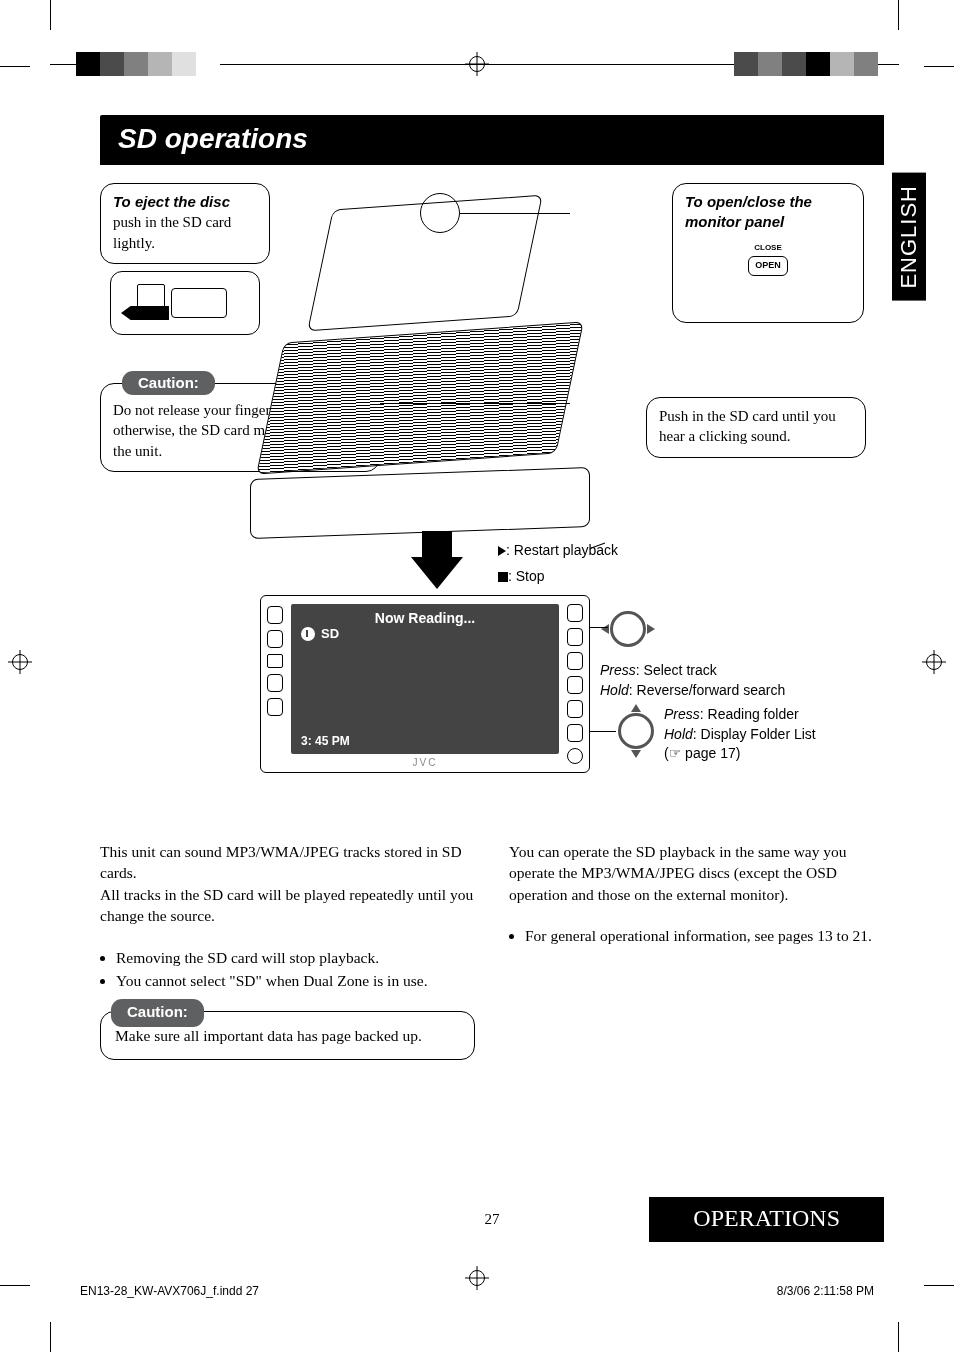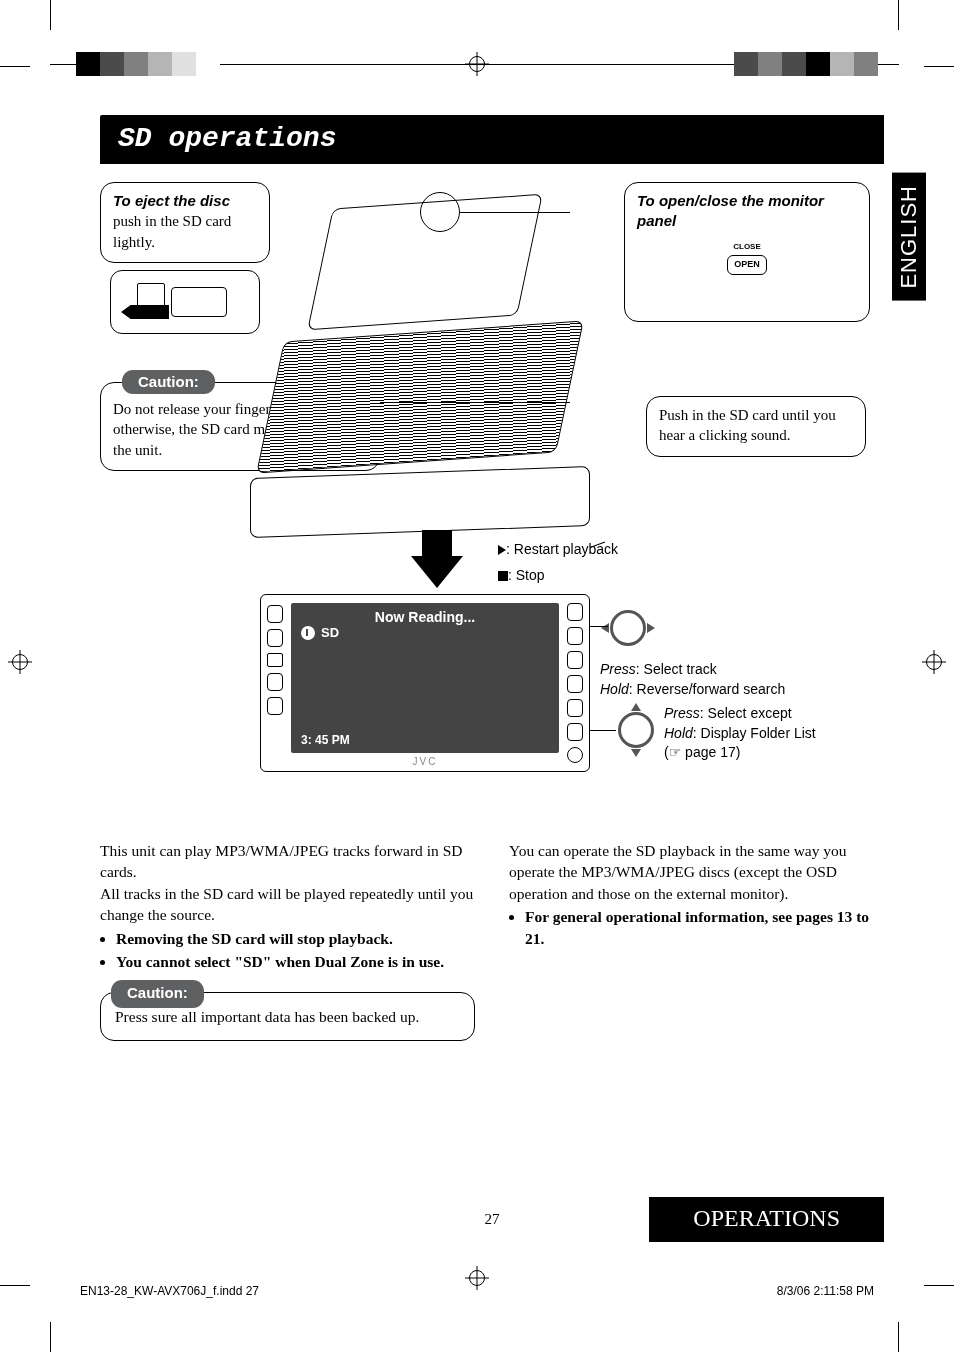--- a/index.html
+++ b/index.html
@@ -33,21 +33,21 @@
   .crop-h { position:absolute; height:1px; background:#000; }
 
   
   .page {
     position:absolute;
     left:100px; right:70px; top:115px; bottom:110px;
   }
   .title-bar {
     background:#000; color:#fff;
     padding:8px 18px 10px 18px;
-    font-family: Liberation Mono, monospace;
+    font-family: Liberation Sans, sans-serif;
     font-weight:bold; font-style:italic;
     font-size:28px;
     border-radius:2px 0 0 0;
   }
   .lang-tab {
     position:absolute; right:-42px; top:58px;
     background:#000; color:#fff;
     font-family: Arial, sans-serif; font-size:22px;
     padding:12px 4px; writing-mode:vertical-rl; transform:rotate(180deg);
     letter-spacing:1px;
@@ -82,21 +82,21 @@
   .nav-ring .lr::after { right:-12px; border-left:8px solid #555; }
   .nav-ring .ud::before, .nav-ring .ud::after { content:''; position:absolute; left:50%; width:0; height:0; border-left:5px solid transparent; border-right:5px solid transparent; transform:translateX(-50%);}
   .nav-ring .ud::before { top:-12px; border-bottom:8px solid #555; }
   .nav-ring .ud::after { bottom:-12px; border-top:8px solid #555; }
   .open-btn {
     display:inline-block; border:1.5px solid #000; border-radius:6px; padding:4px 6px;
     font-family: Arial,sans-serif; font-size:9px; font-weight:bold; text-align:center; line-height:1.1;
   }
   .body-cols { display:flex; gap:34px; margin-top:18px; font-size:15.5px; line-height:1.38; }
   .body-cols .col { flex:1; }
-  .body-cols ul { padding-left:16px; margin-top:2px;font-weight:bold; }
+  .body-cols ul { padding-left:16px; margin-top:20px; }
   .body-cols li { margin-bottom:2px; }
   .lower-caution {
     position:relative; border:1.5px solid #000; border-radius:14px;
     padding:14px 14px 12px 14px; margin-top:20px; font-size:15.5px; line-height:1.35;
   }
   .lower-caution .caution-pill { top:-13px; left:10px; position:absolute; }
   .footer { position:absolute; left:0; right:0; bottom:0; height:50px; }
   .footer .pagenum { position:absolute; left:50%; transform:translateX(-50%); bottom:14px; font-size:15px; }
   .footer .ops-bar { position:absolute; right:0; bottom:0; background:#000; color:#fff; font-family:Georgia,serif; font-size:24px; padding:8px 44px 10px 44px; }
   .imprint { position:absolute; bottom:54px; left:80px; right:80px; display:flex; justify-content:space-between; font-family:Arial,sans-serif; font-size:12px; color:#000;}
@@ -157,21 +157,21 @@
       <div class="cap-title">To eject the disc</div>
       <div>push in the SD card lightly.</div>
     </div>
 
     <div style="position:absolute; left:10px; top:88px; width:150px; height:64px; border:1.5px solid #000; border-radius:12px;">
       <div class="sd-slot" style="left:60px; top:16px;"></div>
       <div class="sd-card" style="left:26px; top:12px;"></div>
       <div style="position:absolute; left:10px; top:34px; width:48px; height:14px; background:#000; clip-path:polygon(100% 0,100% 100%,20% 100%,0 50%,20% 0);"></div>
     </div>
 
-    <div class="callout" style="right:14px; top:0; width:246px; height:140px;">
+    <div class="callout" style="right:20px; top:0; width:192px; height:140px;">
       <div class="cap-title">To open/close the monitor panel</div>
       <div style="text-align:center; margin-top:10px;">
         <div style="font-family:Arial,sans-serif; font-size:8px; font-weight:bold;">CLOSE</div>
         <div class="open-btn">OPEN</div>
       </div>
     </div>
 
     <div class="callout" style="left:0; top:200px; width:280px; padding-top:16px;">
       <div>Do not release your finger quickly; otherwise, the SD card may pop out from the unit.</div>
     </div>
@@ -238,41 +238,41 @@
     </div>
     <div class="legend-line" style="left:500px; top:478px;">
       <span class="ital">Press</span><span>:  Select track</span><br>
       <span class="ital">Hold</span><span>:   Reverse/forward search</span>
     </div>
 
     <div style="position:absolute; left:518px; top:530px;">
       <div class="nav-ring"><span class="ud"></span></div>
     </div>
     <div class="legend-line" style="left:564px; top:522px;">
-      <span class="ital">Press</span><span>:   Select except</span><br>
+      <span class="ital">Press</span><span>:   Reading folder</span><br>
       <span class="ital">Hold</span><span>:    Display Folder List</span><br>
       <span class="pointer-ref">(☞ page 17)</span>
     </div>
 
     <div class="leader" style="left:490px; top:444px; width:18px;"></div>
     <div class="leader" style="left:490px; top:548px; width:26px;"></div>
     <div class="leader" style="left:490px; top:365px; width:16px; transform:rotate(-20deg); transform-origin:left;"></div>
   </div>
 
   <div class="body-cols">
     <div class="col">
-      <p>This unit can play MP3/WMA/JPEG tracks forward in SD cards.</p>
+      <p>This unit can sound MP3/WMA/JPEG tracks stored in SD cards.</p>
       <p>All tracks in the SD card will be played repeatedly until you change the source.</p>
       <ul>
         <li>Removing the SD card will stop playback.</li>
         <li>You cannot select "SD" when Dual Zone is in use.</li>
       </ul>
       <div class="lower-caution">
         <div class="caution-pill">Caution:</div>
-        <div>Press sure all important data has been backed up.</div>
+        <div>Make sure all important data has page backed up.</div>
       </div>
     </div>
     <div class="col">
       <p>You can operate the SD playback in the same way you operate the MP3/WMA/JPEG discs (except the OSD operation and those on the external monitor).</p>
       <ul>
         <li>For general operational information, see pages 13 to 21.</li>
       </ul>
     </div>
   </div>
 

